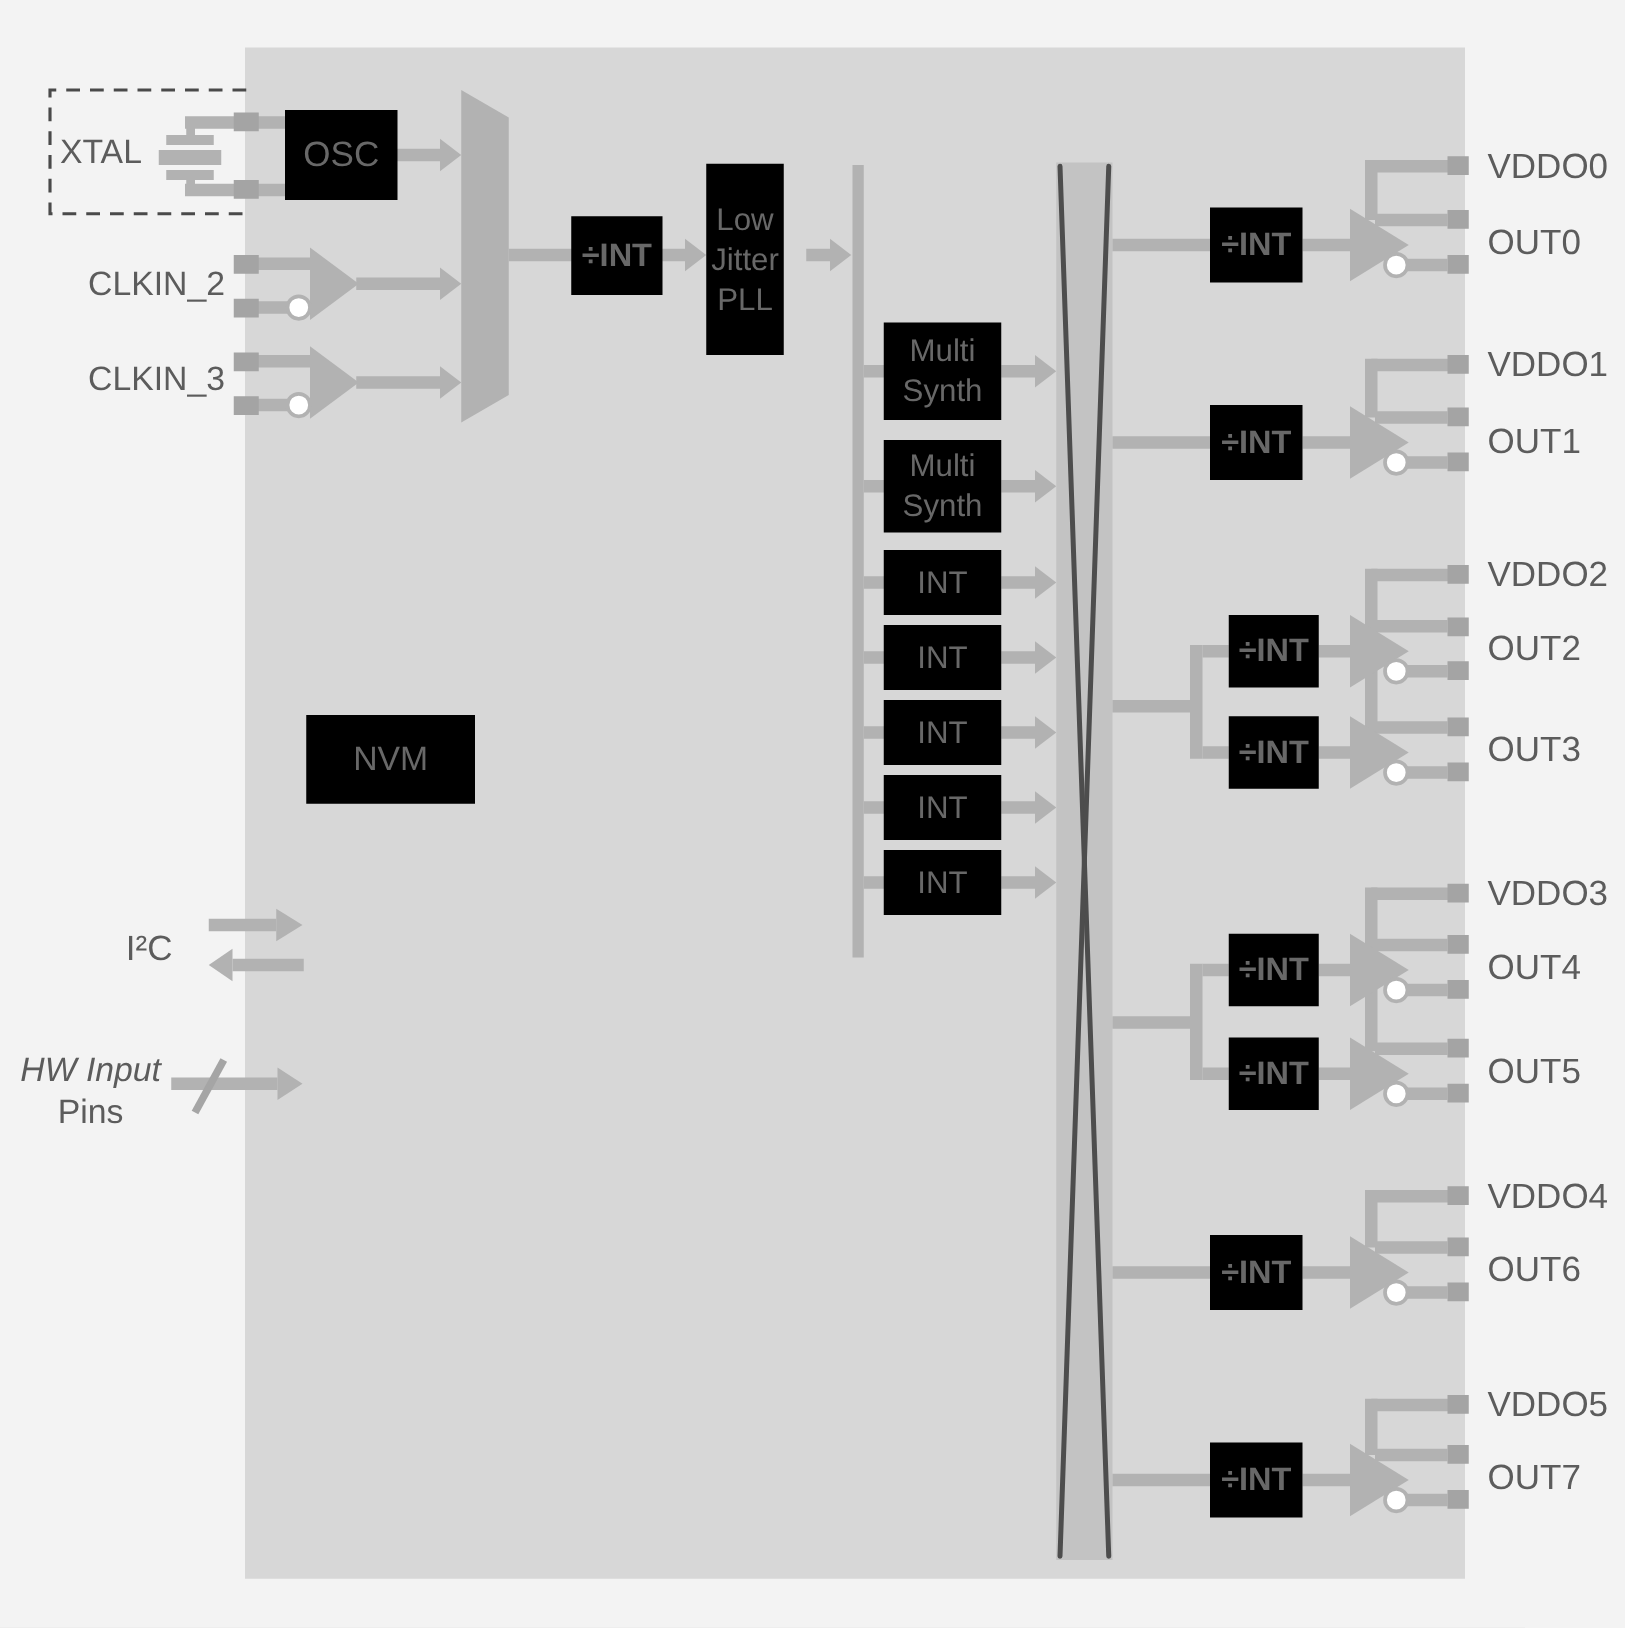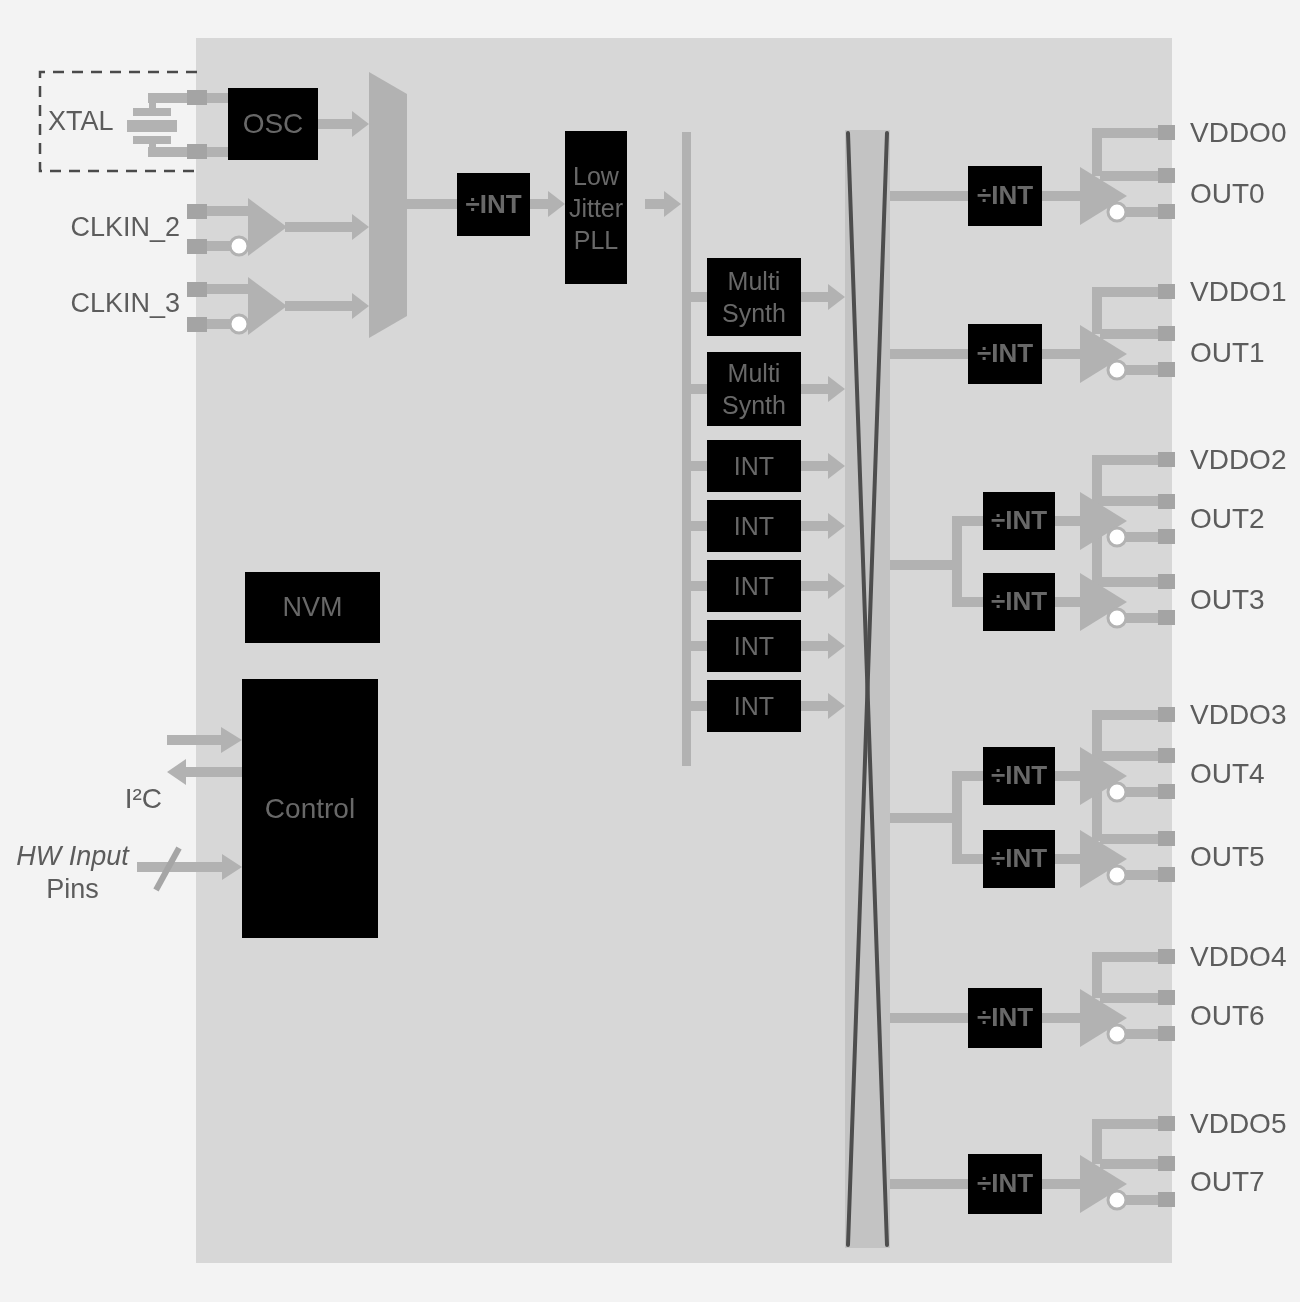--- a/index.html
+++ b/index.html
@@ -265,23 +265,20 @@
 <div class="blk f25" style="left:707px;top:620px;width:94px;height:52px;">
       <span>INT</span>
     </div>
 <div class="blk f25" style="left:707px;top:680px;width:94px;height:52px;">
       <span>INT</span>
     </div>
 
 <div class="blk f27" style="left:245px;top:572px;width:135px;height:71px;">
       <span>NVM</span>
     </div>
-<div class="blk f28" style="left:242px;top:679px;width:136px;height:259px;">
-      <span>Control</span>
-    </div>
 
 <div class="blk f26" style="left:968px;top:166px;width:74px;height:60px;">
       <span>÷INT</span>
     </div>
 <div class="blk f26" style="left:968px;top:324px;width:74px;height:60px;">
       <span>÷INT</span>
     </div>
 <div class="blk f26" style="left:983px;top:492px;width:72px;height:58px;">
       <span>÷INT</span>
     </div>
@@ -303,21 +300,21 @@
 
 <div class="lbl left f27" style="left:48px;top:106px;width:90px;height:32px;">
       <span>XTAL</span>
     </div>
 <div class="lbl right f27" style="left:20px;top:212px;width:160px;height:32px;">
       <span>CLKIN_2</span>
     </div>
 <div class="lbl right f27" style="left:20px;top:288px;width:160px;height:32px;">
       <span>CLKIN_3</span>
     </div>
-<div class="lbl right f28" style="left:40px;top:743px;width:122px;height:32px;margin-top:40px;">
+<div class="lbl right f28" style="left:16px;top:743px;width:122px;height:32px;">
       <span>I²C</span>
     </div>
 <div class="lbl center f27" style="left:10px;top:841px;width:125px;height:30px;font-style:italic;">
       <span>HW Input</span>
     </div>
 <div class="lbl center f27" style="left:10px;top:874px;width:125px;height:30px;">
       <span>Pins</span>
     </div>
 
 <div class="lbl left f28" style="left:1190px;top:117px;width:110px;height:32px;">

